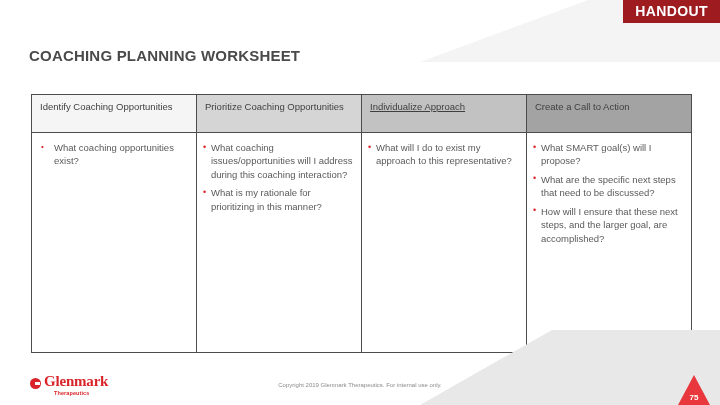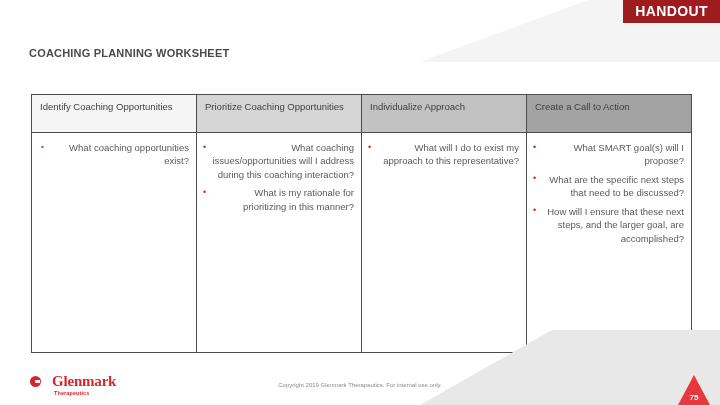--- a/index.html
+++ b/index.html
@@ -71,21 +71,21 @@
     padding: 4px 12px 5px 12px;
     line-height: 1;
     z-index: 5;
   }
 
   
   .page-title {
     position: absolute;
     left: 29px;
     top: 47px;
-    font-size: 11px;
+    font-size: 15px;
     font-weight: bold;
     color: #4a4a4a;
     letter-spacing: 0.2px;
     white-space: nowrap;
   }
 
   
   .worksheet {
     position: absolute;
     left: 31px;
@@ -109,28 +109,27 @@
     height: 38px;
     padding: 6px 0 4px 8px;
     font-size: 9.5px;
     font-weight: normal;
     line-height: 1.35;
     color: #3f3f3f;
   }
 
   .hdr-1 { background: #f5f5f5; }
   .hdr-2 { background: #d5d5d5; margin-left: 28px; }
-  .hdr-3 { background: #c2c2c2; }
+  .hdr-3 { background: #c2c2c2; text-decoration: underline; }
   .hdr-4 { background: #a3a3a3; }
 
   .worksheet td {
     height: 220px;
     background: #ffffff;
     padding: 8px 7px 8px 6px;
-    text-align: right;
   }
 
   ul.cell-list {
     list-style: none;
   }
 
   ul.cell-list li {
     position: relative;
     font-size: 9.5px;
     line-height: 1.42;
@@ -159,22 +158,22 @@
   
   .logo-block {
     position: absolute;
     left: 30px;
     bottom: 9px;
     z-index: 4;
   }
 
   .logo-row {
     display: flex;
-    align-items: center;
-    gap: 11px;
+    align-items: flex-end;
+    gap: 3px;
   }
 
   .logo-mark {
     width: 11px;
     height: 11px;
     border-radius: 50%;
     background: #d9252a;
     position: relative;
     flex: 0 0 auto;
   }

